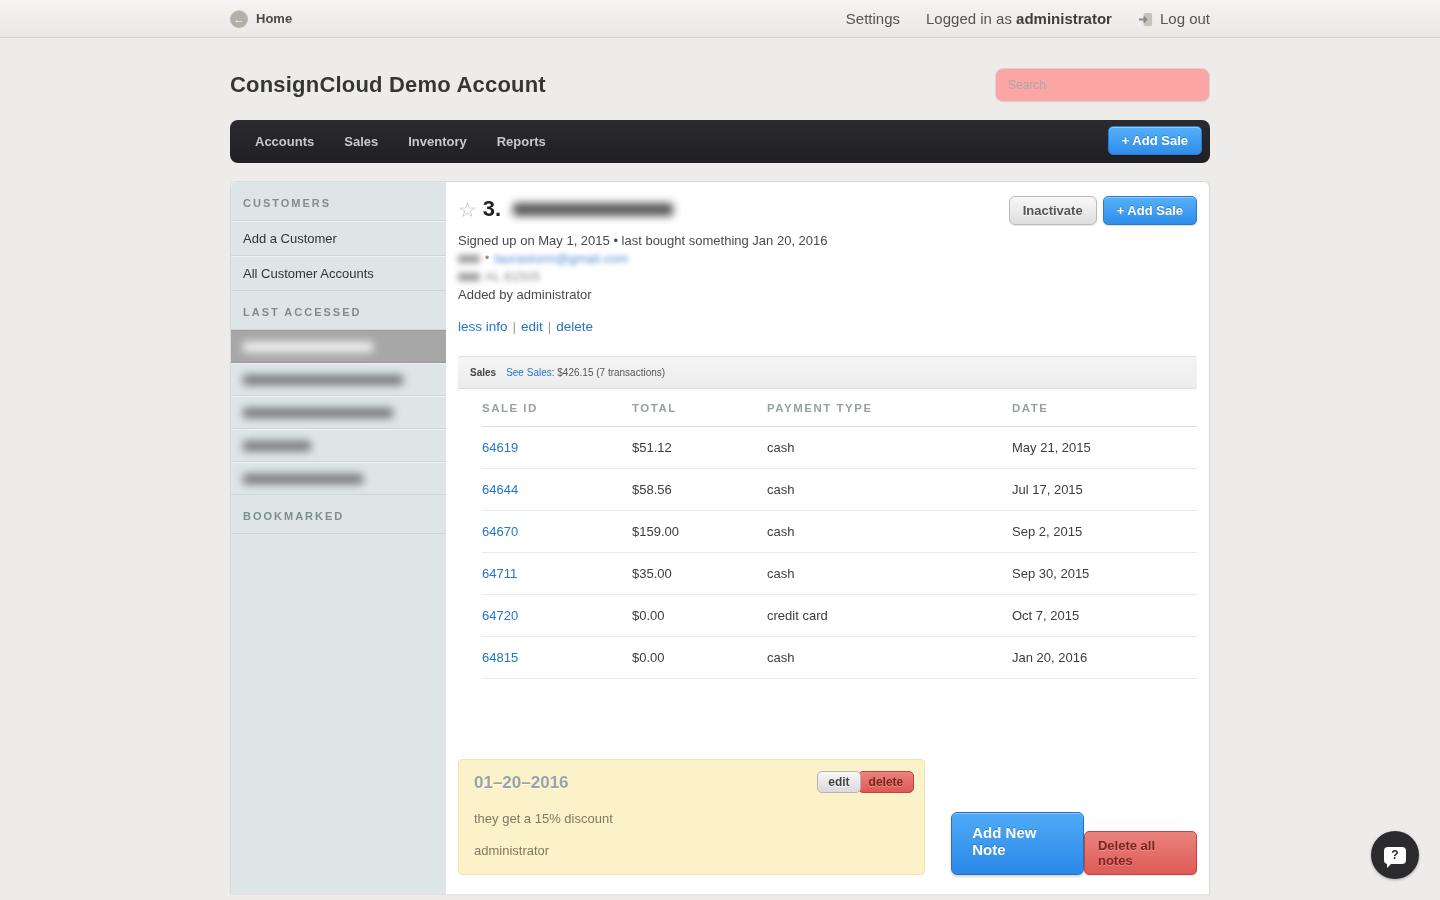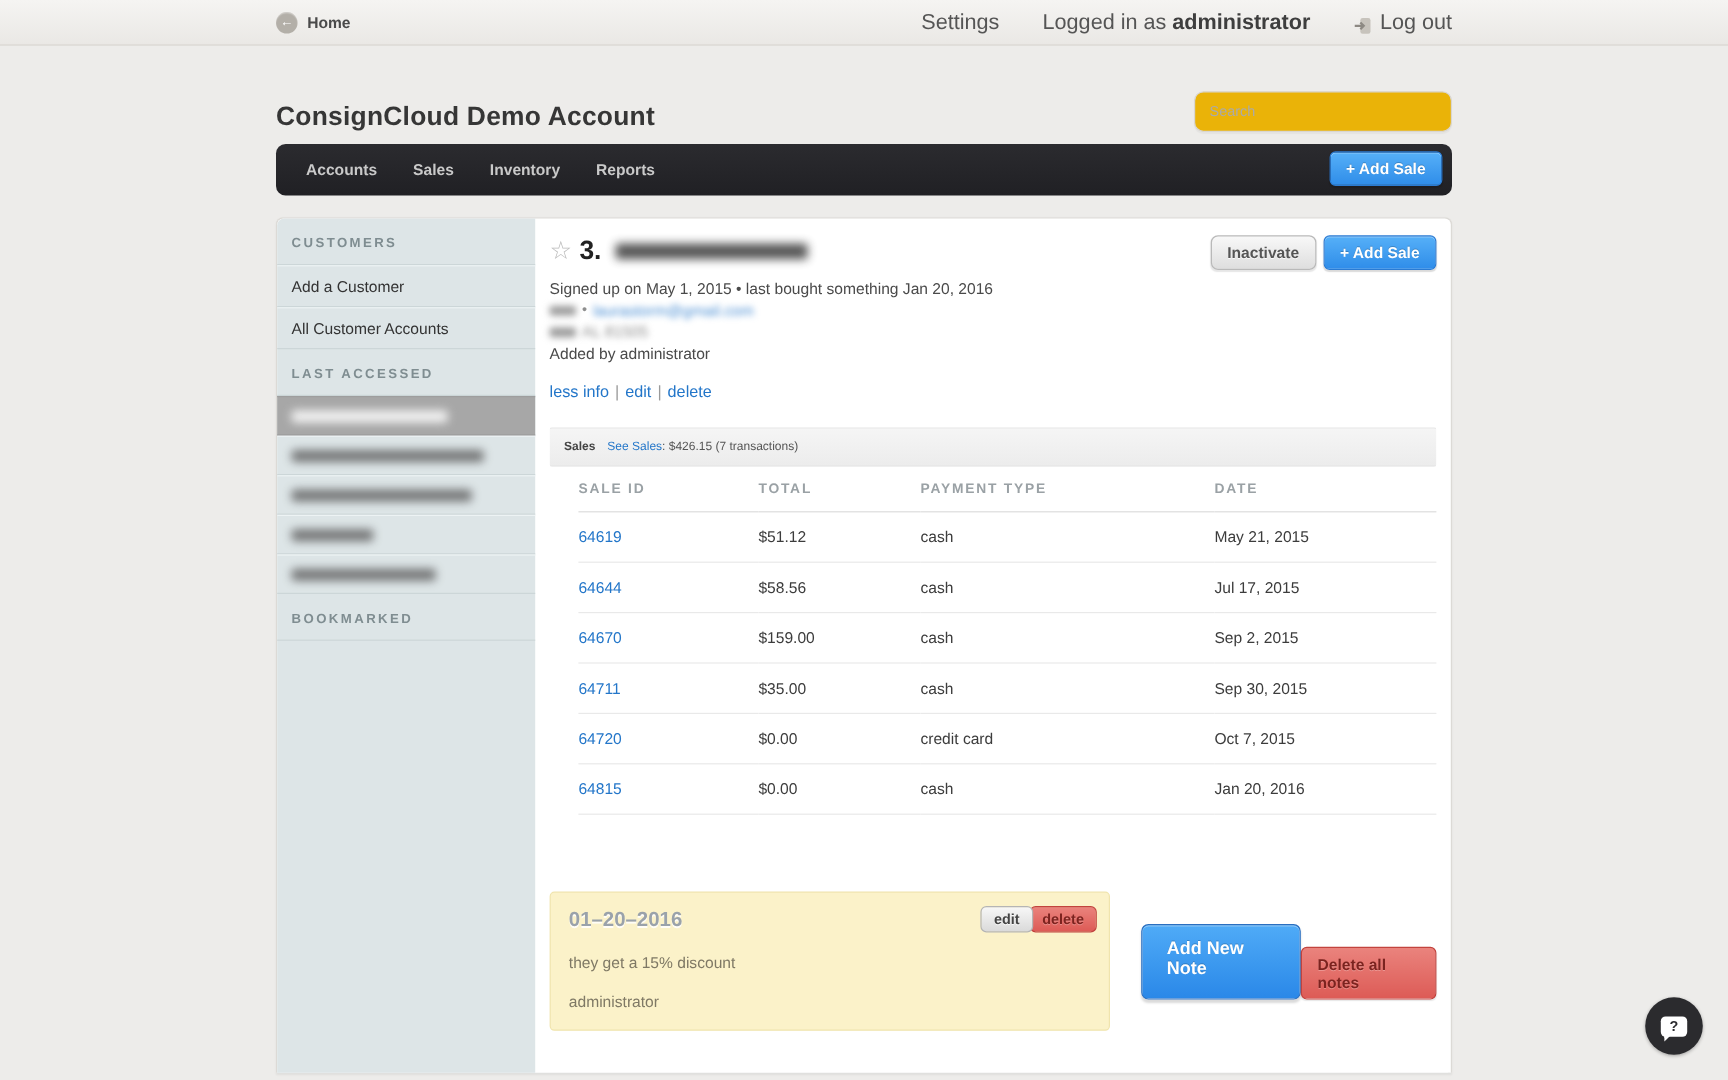--- a/index.html
+++ b/index.html
@@ -23,37 +23,37 @@
     display:flex; align-items:center; justify-content:space-between;
   }
   .home-group { display:flex; align-items:center; gap:8px; cursor:pointer; }
   .home-circle {
     width:18px; height:18px; border-radius:50%;
     background:#b3afa8; color:#fff; font-size:11px; font-weight:bold;
     display:flex; align-items:center; justify-content:center;
     box-shadow:inset 0 1px 1px rgba(255,255,255,.4);
   }
   .home-label { font-size:13px; font-weight:bold; color:#4a4a4a; }
-  .top-right { display:flex; align-items:center; gap:36px; font-size:18px; color:#555; }
+  .top-right { display:flex; align-items:center; gap:26px; font-size:15px; color:#555; }
   .top-link { cursor:pointer; color:#555; }
   .logged-in b { font-weight:bold; color:#3e3e3e; }
   .logout-group { display:flex; align-items:flex-end; gap:7px; cursor:pointer; }
   .logout-icon { display:inline-block; width:15px; height:15px; }
 
   
   .page-header {
     width:980px; margin:22px 0 0 230px;
-    display:flex; align-items:flex-end; justify-content:space-between;
+    display:flex; align-items:center; justify-content:space-between;
     height:50px;
   }
   .page-title {
     font-size:22px; font-weight:bold; color:#363636; letter-spacing:.2px;
   }
   .search-box {
-    width:215px; height:34px; background:#eab308;
+    width:215px; height:34px; background:#fca5a5;
     border:1px solid #d9d6d1; border-radius:8px;
     padding:0 12px; font-size:12px; color:#333; outline:none;
     font-family:"Liberation Sans", sans-serif;
     box-shadow:0 1px 1px rgba(0,0,0,.04);
   }
   .search-box::placeholder { color:#aaa; }
 
   
   .navbar {
     width:980px; margin:10px 0 0 230px; height:43px;
@@ -166,21 +166,21 @@
     padding:13px 0 12px 0; border-bottom:1px solid #ddd;
   }
   table.sales td {
     font-size:13px; color:#3c3c3c;
     padding:13px 0; border-bottom:1px solid #e9e9e9;
     height:41px;
   }
   table.sales td a { color:#2376c9; cursor:pointer; }
 
   
-  .notes-row { display:flex; margin-top:64px; align-items:center; }
+  .notes-row { display:flex; margin-top:80px; align-items:flex-end; }
   .note-card {
     width:505px; background:#fbf2c9;
     border:1px solid #f0e4ad; border-radius:4px;
     padding:13px 15px 16px 15px; position:relative;
     min-height:113px;
   }
   .note-date {
     font-size:17px; font-weight:bold; color:#9aa2aa;
     text-shadow:0 1px 0 rgba(255,255,255,.85);
   }

